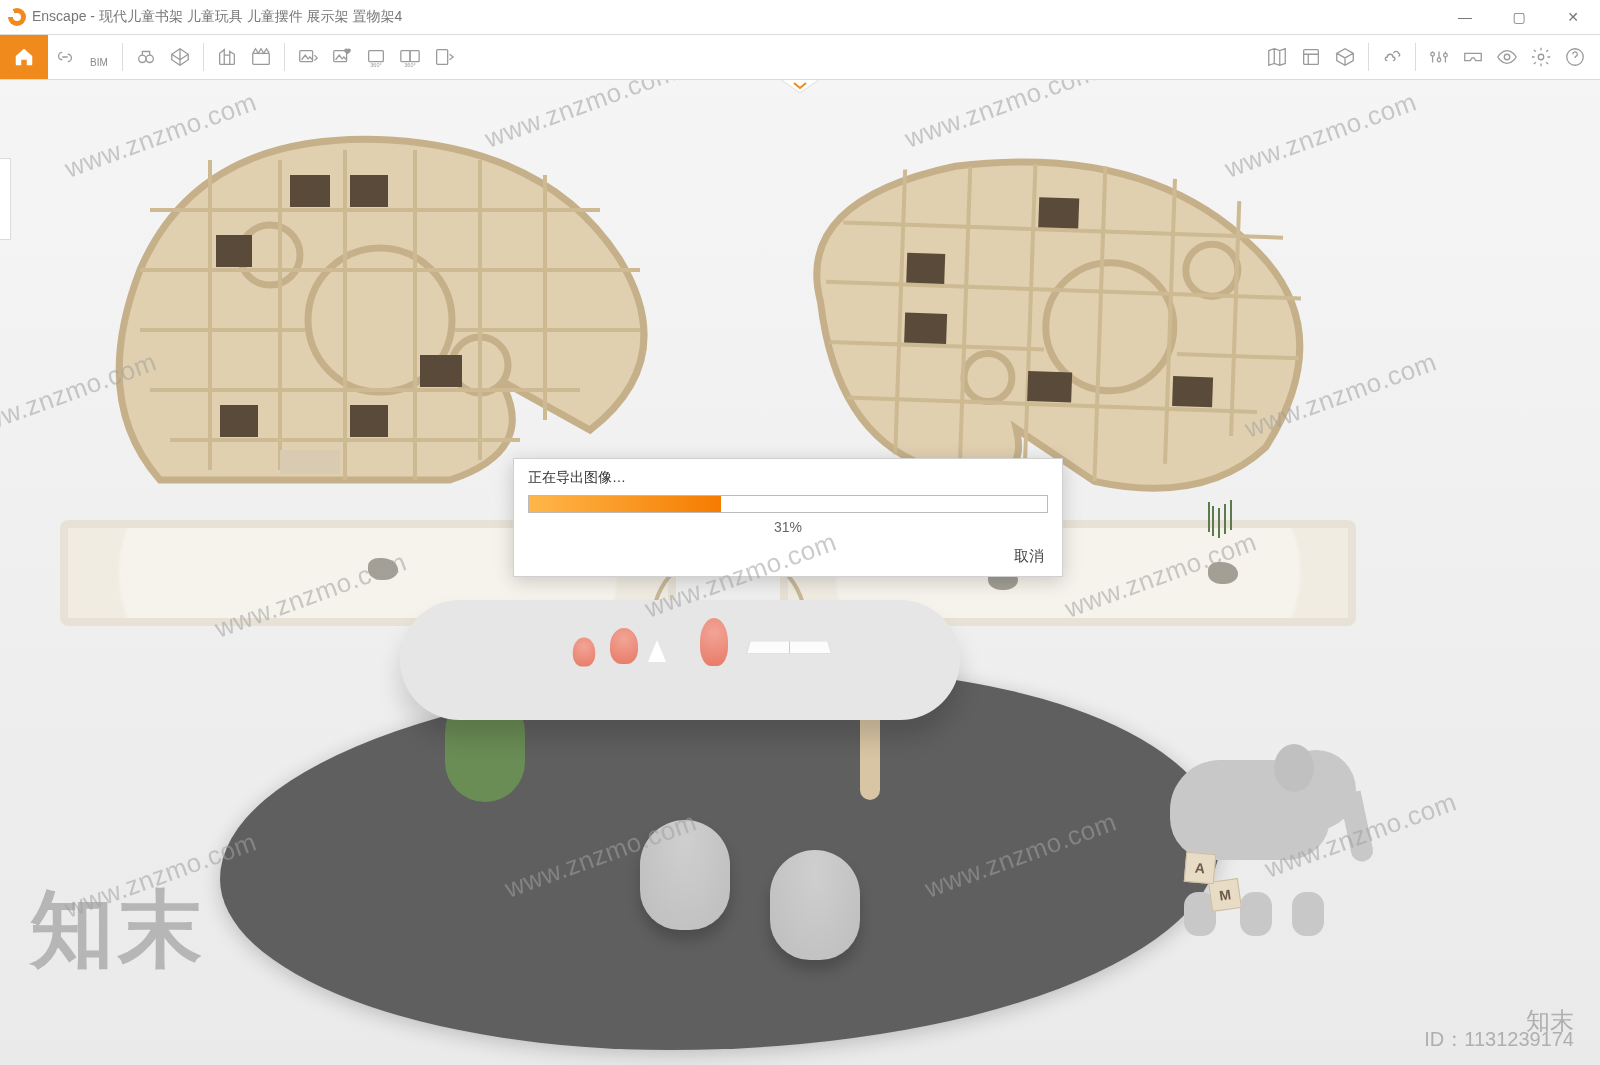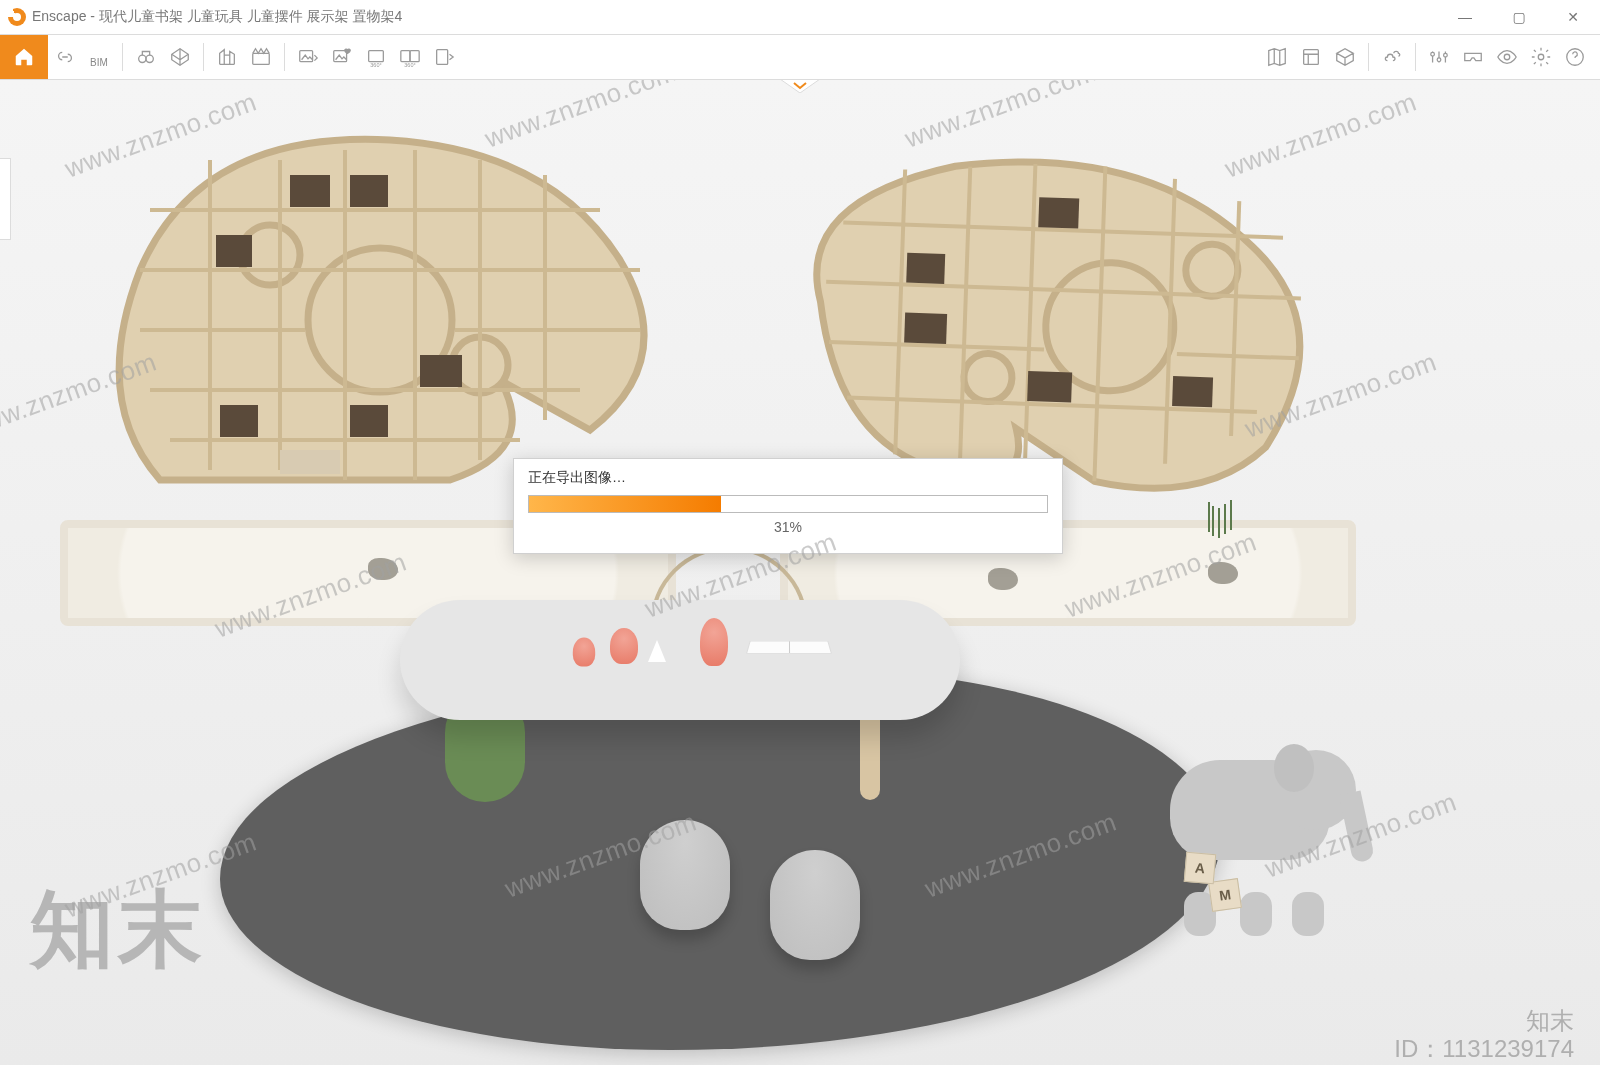--- a/index.html
+++ b/index.html
@@ -90,21 +90,21 @@
   .progress{width:100%;height:18px;border:1px solid #bbb;position:relative;box-sizing:border-box;}
   .progress-fill{position:absolute;left:0;top:0;bottom:0;width:37%;background:linear-gradient(to right,#ffb64a,#f57c00);}
   .progress-pct{text-align:center;font-size:14px;color:#666;margin:6px 0 10px;}
   .dlg-actions{text-align:right;}
   .dlg-cancel{display:inline-block;padding:2px 4px;font-size:15px;color:#444;}
 
   
   .wm{position:absolute;color:rgba(160,160,160,.55);font-size:26px;transform:rotate(-20deg);pointer-events:none;letter-spacing:.5px;white-space:nowrap;font-family:Arial,sans-serif;}
   .wm-big{position:absolute;left:30px;bottom:80px;color:rgba(160,160,160,.7);font-size:84px;font-weight:600;letter-spacing:4px;}
   .wm-small{position:absolute;right:26px;bottom:30px;color:rgba(160,160,160,.8);font-size:24px;}
-  .wm-id{position:absolute;right:26px;bottom:2px;color:rgba(160,160,160,.8);font-size:24px;}
+  .wm-id{position:absolute;right:26px;bottom:14px;color:rgba(160,160,160,.8);font-size:20px;}
 </style>
 </head>
 <body>
 
 <div class="app">
 
   <div class="titlebar">
     <div class="logo">
       <span class="logo-mark"></span>
       <span class="title">
@@ -370,20 +370,23 @@
     </div>
 
     <div class="left-panel"></div>
 
     <div class="dialog">
       <div class="dlg-title">正在导出图像…</div>
       <div class="progress">
         <div class="progress-fill" style="width: 37%;"></div>
       </div>
       <div class="progress-pct">31%</div>
+      <div class="dlg-actions">
+        <span class="dlg-cancel">取消</span>
+      </div>
     </div>
 
     <span class="wm" style="left:60px;top:40px;">www.znzmo.com</span>
     <span class="wm" style="left:480px;top:10px;">www.znzmo.com</span>
     <span class="wm" style="left:900px;top:10px;">www.znzmo.com</span>
     <span class="wm" style="left:-40px;top:300px;">www.znzmo.com</span>
     <span class="wm" style="left:1220px;top:40px;">www.znzmo.com</span>
     <span class="wm" style="left:210px;top:500px;">www.znzmo.com</span>
     <span class="wm" style="left:640px;top:480px;">www.znzmo.com</span>
     <span class="wm" style="left:1060px;top:480px;">www.znzmo.com</span>

